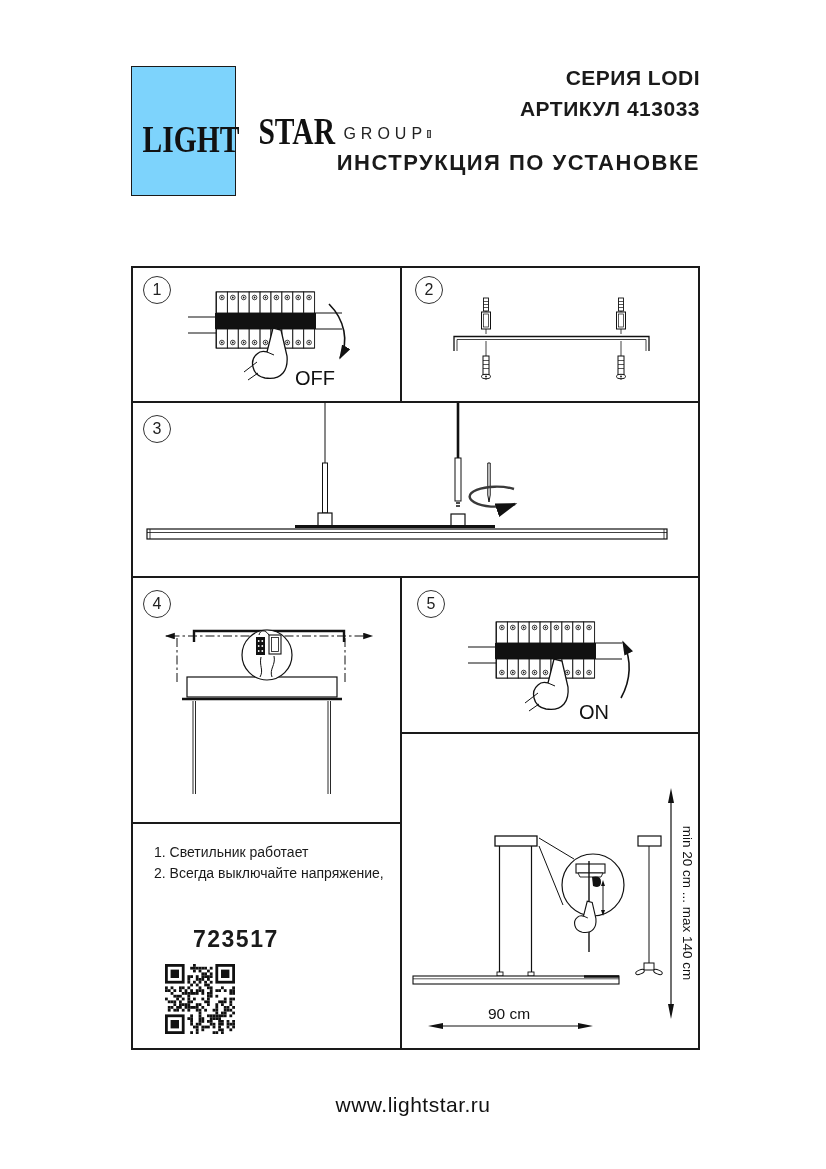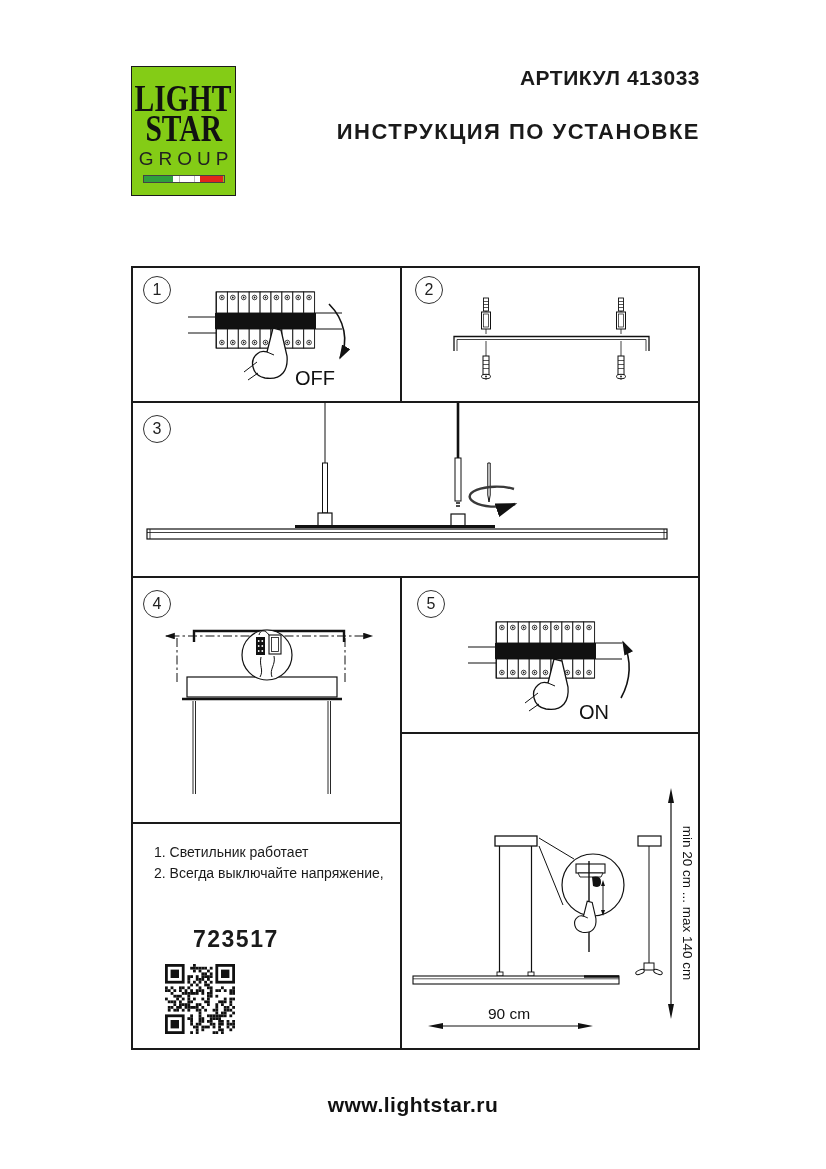--- a/index.html
+++ b/index.html
@@ -4,31 +4,31 @@
 <style>
   html,body{margin:0;padding:0;}
   body{
     width:826px;height:1169px;position:relative;background:#ffffff;
     font-family:"Liberation Sans","DejaVu Sans",sans-serif;color:#1a1a1a;
     overflow:hidden;
   }
   
   .logo-box{
     position:absolute;left:131px;top:66px;width:105px;height:130px;
-    border:1.5px solid #1a1a1a;box-sizing:border-box;background:#84cc16;
-    display:flex;flex-direction:column;align-items:center;justify-content:flex-start;
+    border:1.5px solid #1a1a1a;box-sizing:border-box;background:#7dd3fc;
+    display:flex;flex-direction:row;align-items:center;justify-content:flex-start;
   }
   .logo-word{
     font-family:"Liberation Serif","DejaVu Serif",serif;font-weight:bold;
     font-size:36px;line-height:30px;letter-spacing:0px;color:#111;
     transform:scale(0.82,1.06);transform-origin:center;
   }
   .logo-word.first{margin-top:16px;}
   .logo-group{
-    font-size:19px;letter-spacing:5px;color:#222;margin-top:5px;margin-left:5px;
+    font-size:16px;letter-spacing:5px;color:#222;margin-top:5px;
     font-weight:400;
   }
   .logo-flag{
     margin-top:5px;width:82px;height:8px;border:1px solid #444;box-sizing:border-box;
     display:flex;
   }
   .logo-flag .seg{height:100%;}
   .hdr-text{
     position:absolute;right:126px;top:62px;width:480px;text-align:right;
   }
@@ -48,41 +48,42 @@
     font-size:16px;color:#222;background:#fff;z-index:3;
   }
   
   .notes{position:absolute;left:0;top:556px;width:266px;height:226px;}
   .notes-text{position:absolute;left:21px;top:18px;font-size:14px;line-height:21px;color:#1a1a1a;}
   .notes-article{position:absolute;left:32px;top:102px;font-size:23px;font-weight:bold;letter-spacing:1.5px;color:#1a1a1a;margin-left:28px;}
   .qr{position:absolute;left:32px;top:140px;width:70px;height:70px;}
   
   .footer{
     position:absolute;left:0;top:1093px;width:826px;text-align:center;
-    font-size:21px;font-weight:bold;letter-spacing:0.5px;color:#111;
+    font-size:21px;font-weight:normal;letter-spacing:0.5px;color:#111;
   }
 </style>
 </head>
 <body>
 
 <div class="logo-box">
   <div class="logo-word first">LIGHT</div>
   <div class="logo-word">STAR</div>
   <div class="logo-group">GROUP</div>
   <div class="logo-flag">
     <span class="seg" style="width:38%;background:#2e9f3e"></span>
     <span class="seg" style="width:7%;background:#ffffff;border-right:1px solid #bbb"></span>
     <span class="seg" style="width:18%;background:#ffffff"></span>
     <span class="seg" style="width:7%;background:#ffffff;border-left:1px solid #bbb"></span>
     <span class="seg" style="width:30%;background:#e1251b"></span>
   </div>
 </div>
 
 <div class="hdr-text">
   <div class="hdr-series">
+    <div>СЕРИЯ LODI</div>
     <div>АРТИКУЛ 413033</div>
   </div>
   <div class="hdr-title">
     <div>ИНСТРУКЦИЯ ПО УСТАНОВКЕ</div>
   </div>
 </div>
 
 <div class="grid">
 
   <div class="gl" style="left:267px;top:0;width:2px;height:134px"></div>

